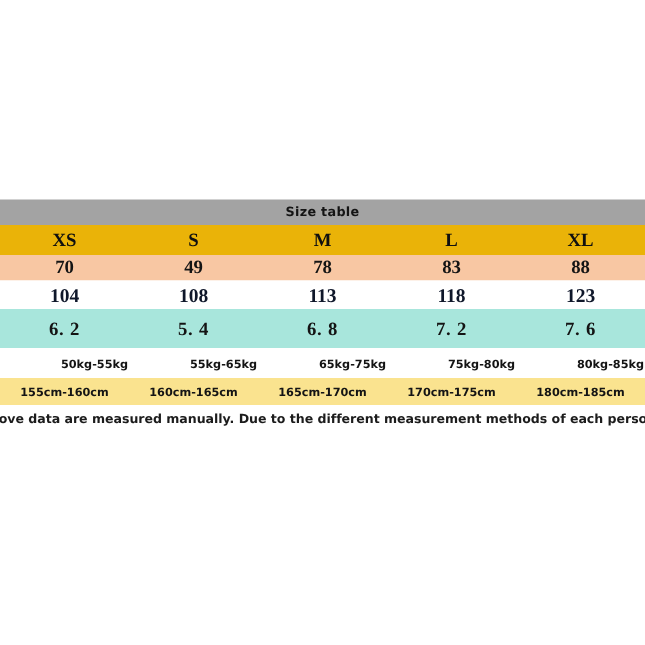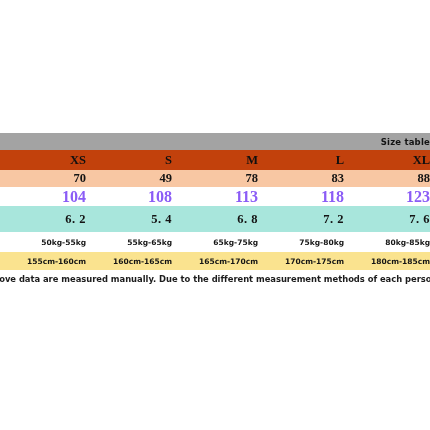--- a/index.html
+++ b/index.html
@@ -24,39 +24,39 @@
 
   table.size-table {
     width: 430px;
     border-collapse: collapse;
     table-layout: fixed;
   }
 
   table.size-table td {
     padding: 0;
     margin: 0;
-    text-align: right;
+    text-align: center;
     vertical-align: middle;
     color: #1a1a1a;
   }
 
   
   tr.row-title td {
     background: #a3a3a3;
     height: 17px;
     font-family: "DejaVu Sans", sans-serif;
     font-size: 8.5px;
     font-weight: bold;
     letter-spacing: 0.2px;
     color: #141414;
   }
 
   
   tr.row-sizes td {
-    background: #c2410c;
+    background: #eab308;
     height: 20px;
     font-family: "Liberation Serif", serif;
     font-size: 12.5px;
     font-weight: bold;
     color: #101010;
   }
 
   
   tr.row-bust td {
     background: #f8c7a3;
@@ -64,23 +64,23 @@
     font-family: "Liberation Serif", serif;
     font-size: 12.5px;
     font-weight: bold;
     color: #141414;
   }
 
   tr.row-length td {
     background: #ffffff;
     height: 19px;
     font-family: "Liberation Serif", serif;
-    font-size: 16px;
+    font-size: 13px;
     font-weight: bold;
-    color: #8b5cf6;
+    color: #0f172a;
   }
 
   tr.row-sleeve td {
     background: #a8e6dc;
     height: 26px;
     font-family: "Liberation Serif", serif;
     font-size: 12.5px;
     font-weight: bold;
     color: #141414;
     letter-spacing: 0.5px;

